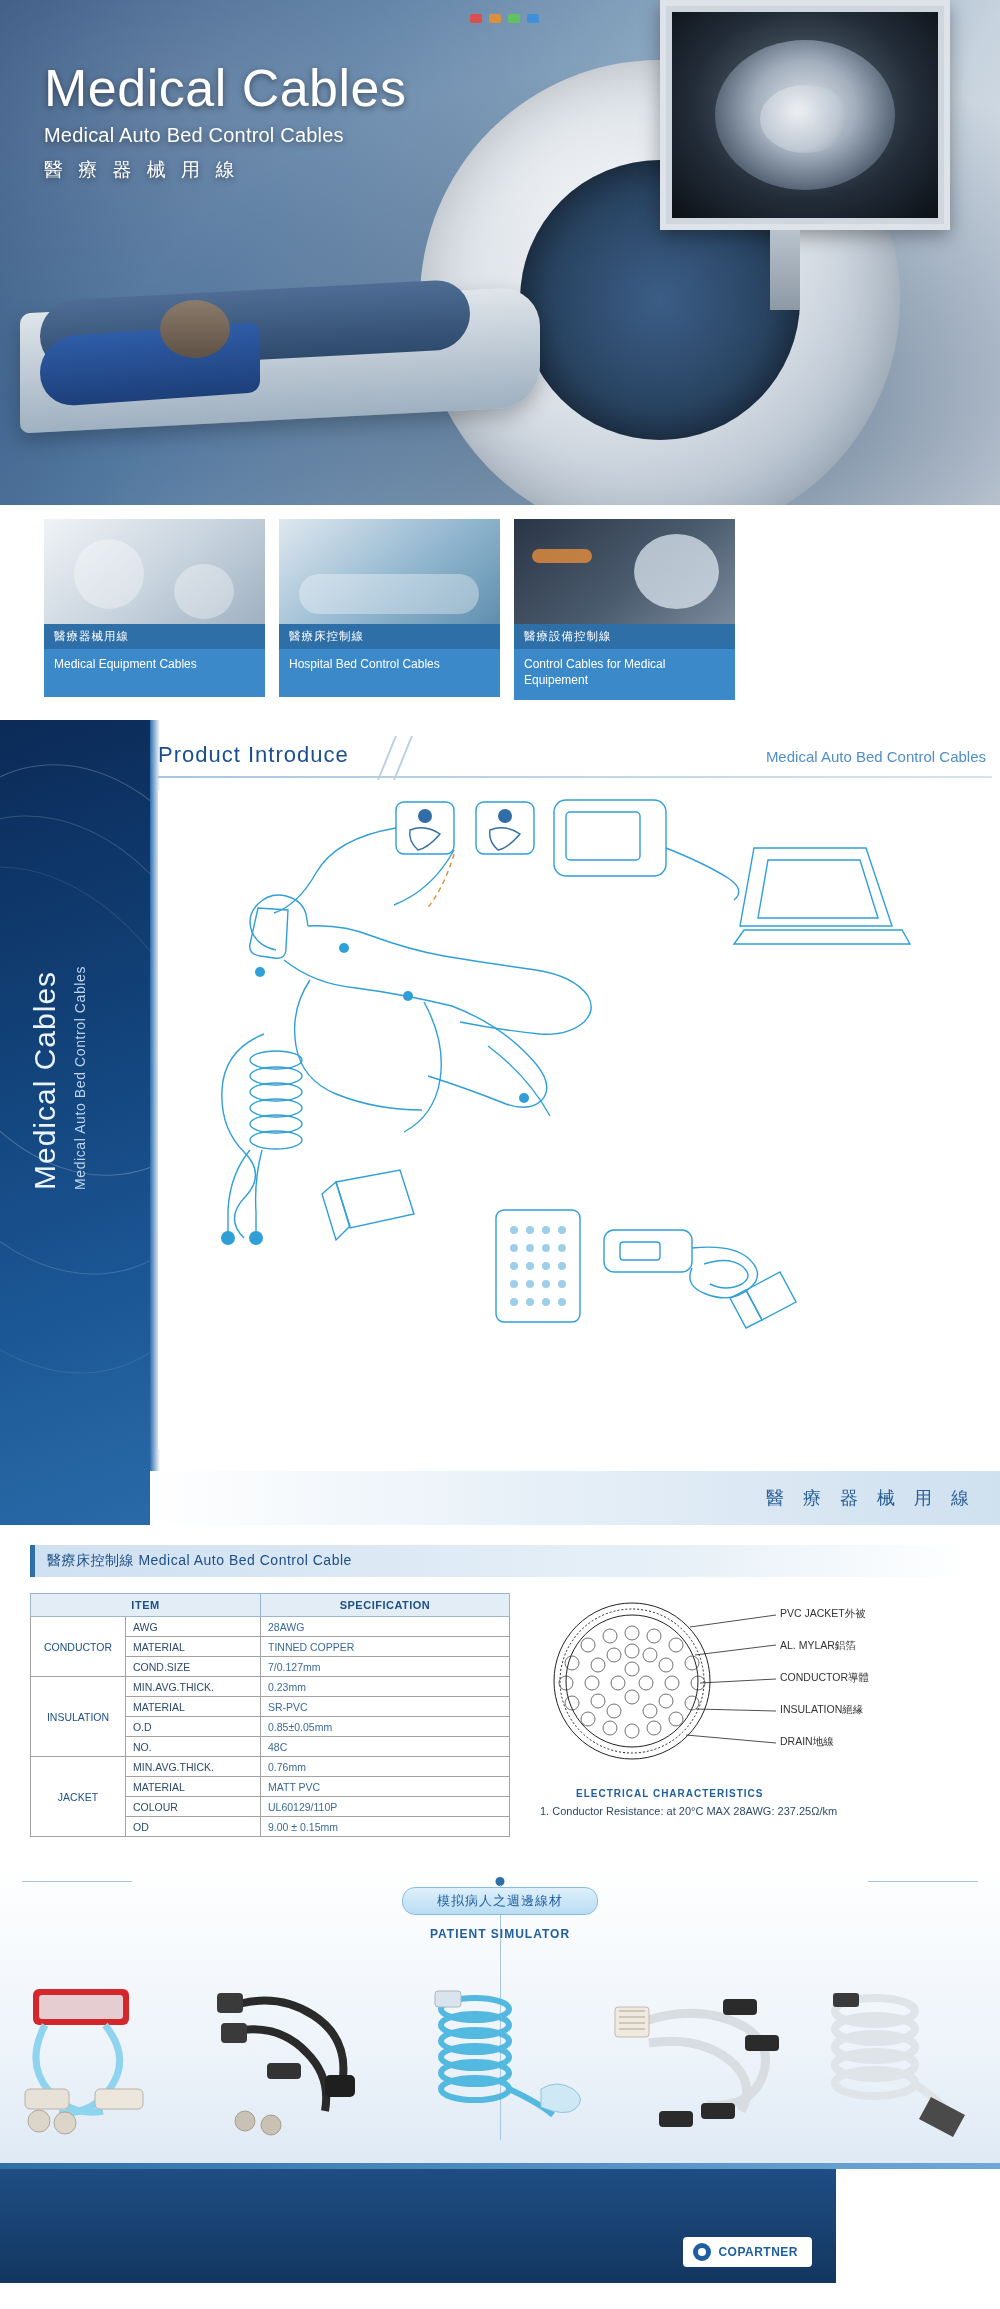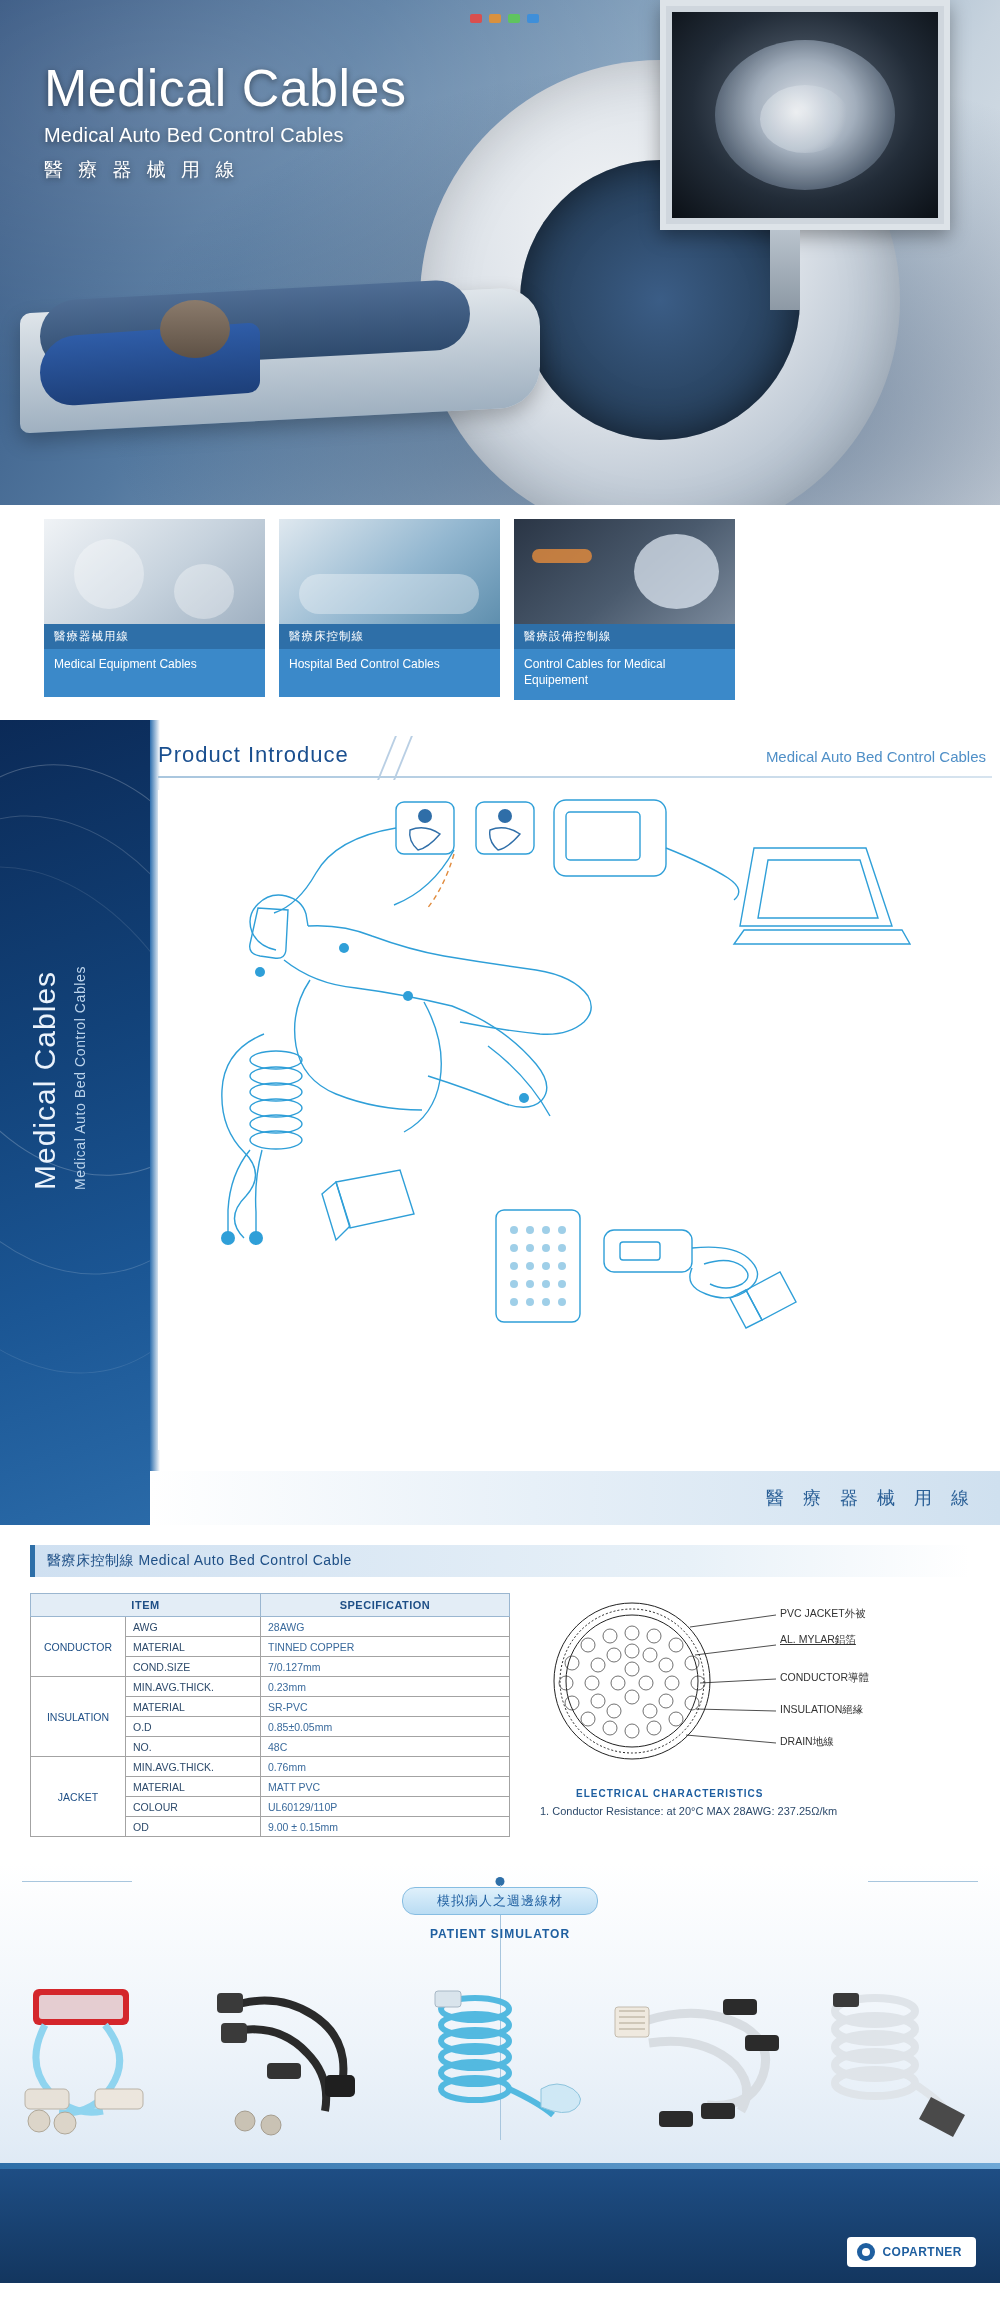--- a/index.html
+++ b/index.html
@@ -355,21 +355,21 @@
   }
   .hline-l { position:absolute; left: 22px; top: 18px; width: 110px; height:1px; background:#a8c6de; }
   .hline-r { position:absolute; right: 22px; top: 18px; width: 110px; height:1px; background:#a8c6de; }
 
   .prods { display:flex; justify-content: space-around; align-items:center; margin-top: 18px; height: 200px;}
   .prod { position: relative; width: 190px; height: 180px; }
 
   
   .footer {
     position: relative;
-    width: 1000px; height: 120px;
+    width: 836px; height: 120px;
     background: linear-gradient(180deg,#1f4f86 0%, #13365f 100%);
   }
   .footer-strip {
     position:absolute; left:0; top:0; width:1000px; height: 6px;
     background: linear-gradient(90deg,#2e6fa8,#6fa8d6);
   }
   .logo-box {
     position:absolute; right: 24px; bottom: 16px;
     background:#fff; border-radius: 4px;
     padding: 6px 14px 6px 10px;
@@ -672,21 +672,21 @@
                 <circle cx="58" cy="108" r="7"></circle>
               <circle cx="110" cy="118" r="7"></circle>
                 <circle cx="74" cy="118" r="7"></circle>
               <circle cx="92" cy="76" r="7"></circle>
                 <circle cx="106" cy="90" r="7"></circle>
                 <circle cx="78" cy="90" r="7"></circle>
               <circle cx="92" cy="104" r="7"></circle>
             </g>
           </svg>
           <div style="position:absolute;left:240px;top:14px;font-size:10.5px;color:#333;">PVC JACKET外被</div>
-          <div style="position:absolute;left:240px;top:40px;font-size:10.5px;color:#333;text-decoration:underline;">AL. MYLAR鋁箔</div>
+          <div style="position:absolute;left:240px;top:46px;font-size:10.5px;color:#333;">AL. MYLAR鋁箔</div>
           <div style="position:absolute;left:240px;top:78px;font-size:10.5px;color:#333;">CONDUCTOR導體</div>
           <div style="position:absolute;left:240px;top:110px;font-size:10.5px;color:#333;">INSULATION絕緣</div>
           <div style="position:absolute;left:240px;top:142px;font-size:10.5px;color:#333;">DRAIN地線</div>
         </div>
 
         <div class="elec-title">ELECTRICAL  CHARACTERISTICS</div>
         <div class="elec-line">1. Conductor Resistance:  at 20°C MAX 28AWG: 237.25Ω/km</div>
       </div>
     </div>
   </div>

